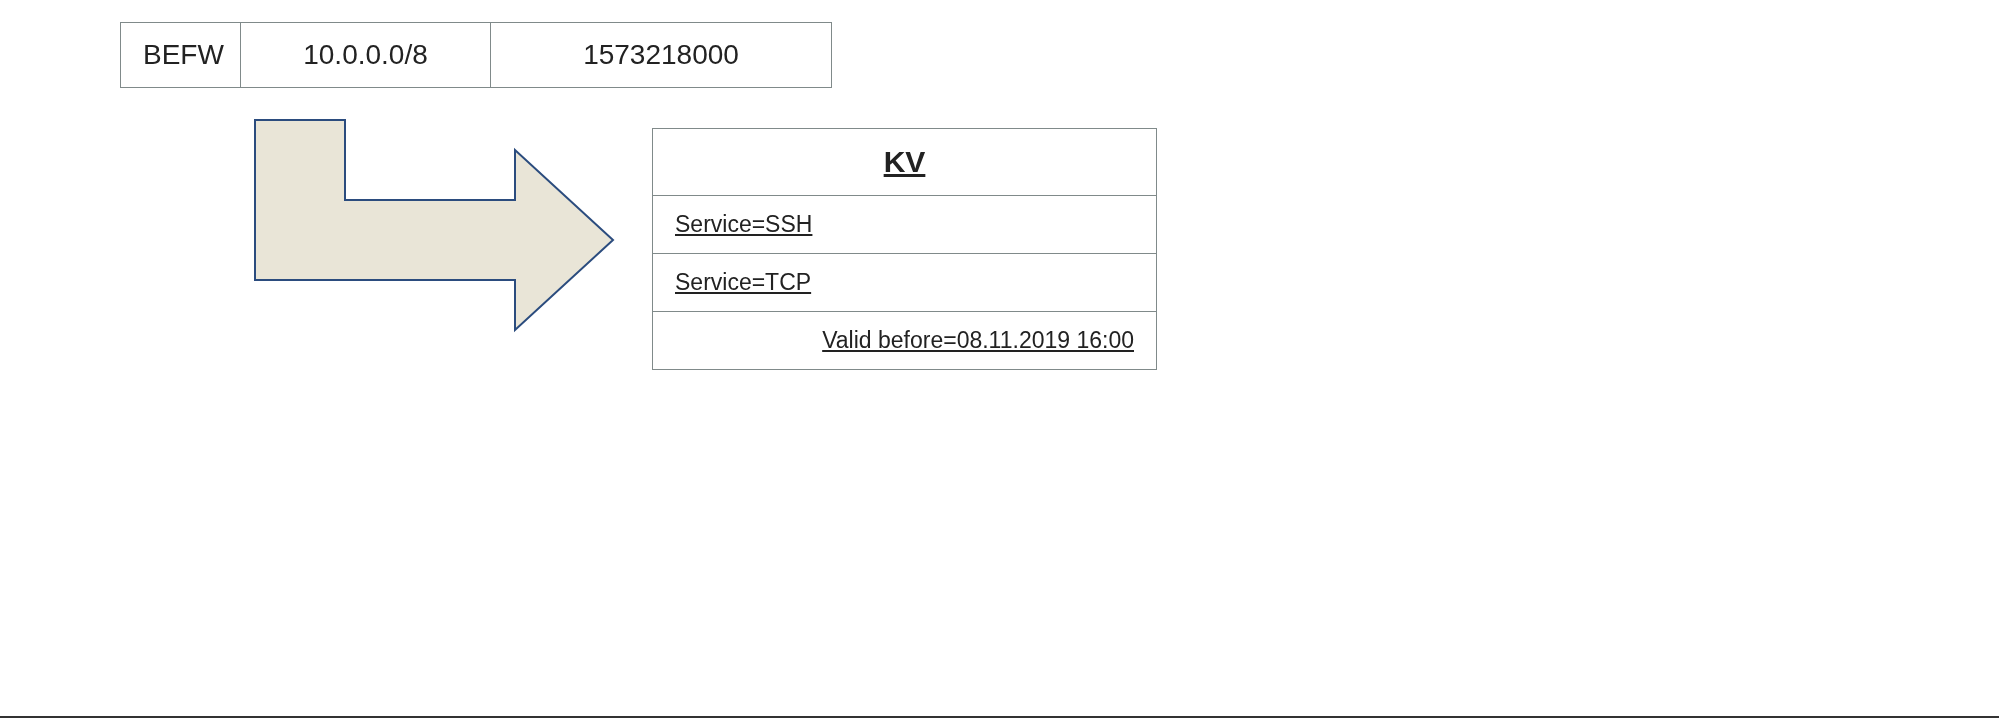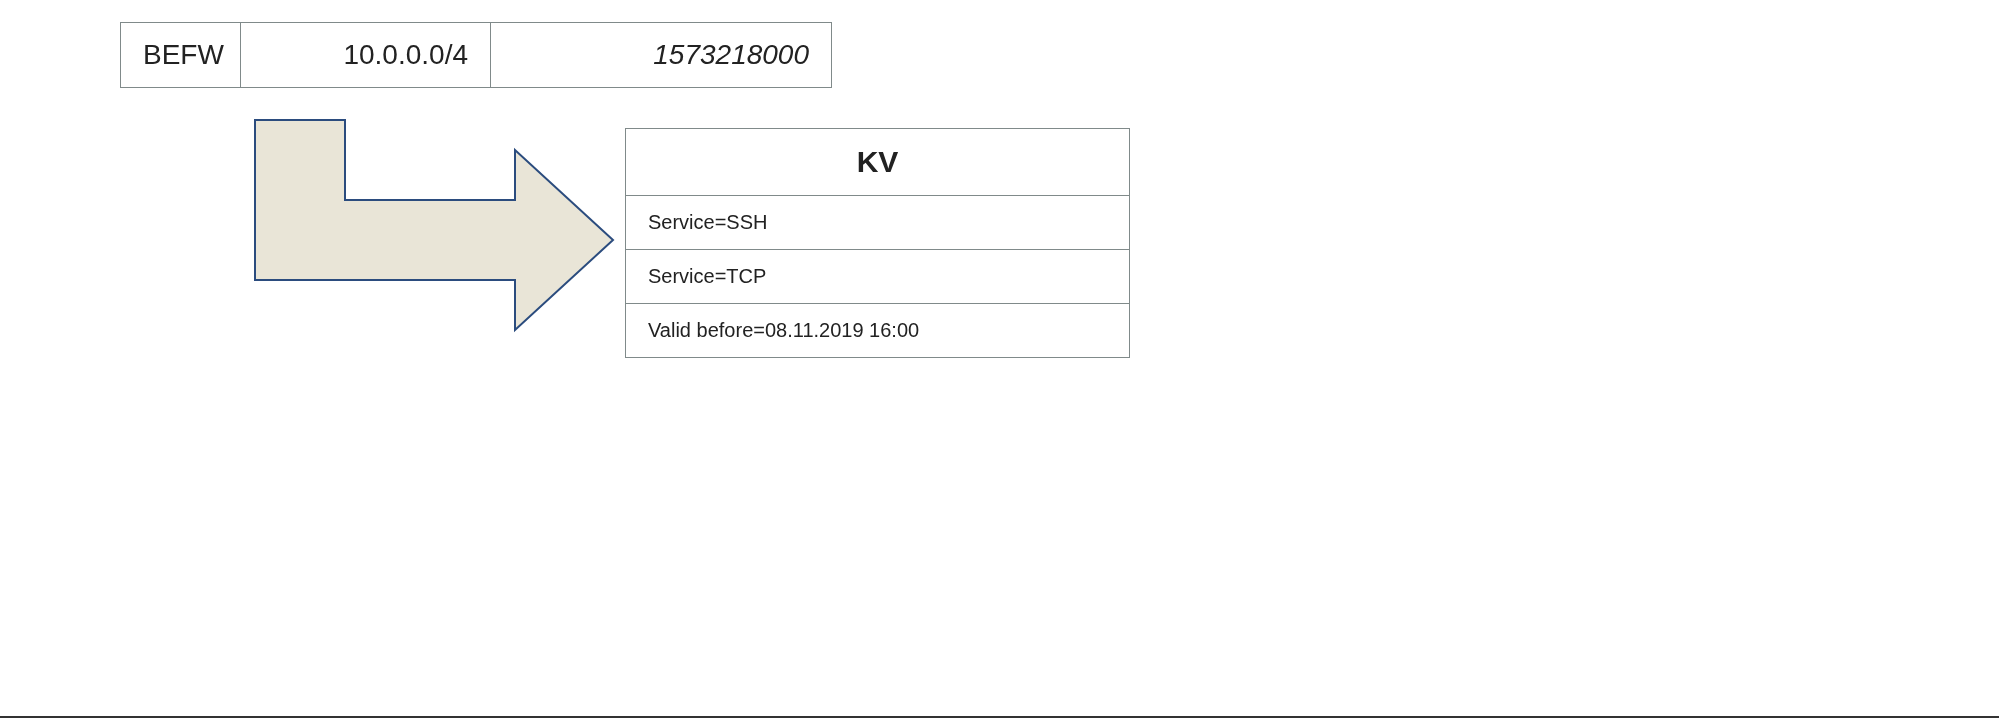--- a/index.html
+++ b/index.html
@@ -26,73 +26,75 @@
       position: absolute;
       top: 22px;
       left: 120px;
       display: flex;
       border: 1px solid #808a8a;
     }
     .top-cell {
       padding: 16px 22px;
       font-size: 28px;
       border-right: 1px solid #808a8a;
-      text-align: right;
+      text-align: center;
       white-space: nowrap;
     }
     .top-cell:last-child {
       border-right: none;
     }
     .c1 { width: 120px; }
     .c2 { width: 260px; }
     .c3 { width: 250px; }
-    .c4 { width: 340px; font-style: italic; }
+    .c4 { width: 340px; }
 
     
     .arrow-svg {
       position: absolute;
       top: 110px;
       left: 225px;
       width: 390px;
       height: 260px;
     }
 
     
     .kv-table {
       position: absolute;
       top: 128px;
-      left: 625px;
+      left: 652px;
       width: 505px;
       border: 1px solid #808a8a;
+      text-decoration: underline;
     }
     .kv-header {
       padding: 16px 20px;
       font-size: 30px;
       font-weight: bold;
       text-align: center;
       border-bottom: 1px solid #808a8a;
     }
     .kv-row {
       padding: 15px 22px;
-      font-size: 20px;
+      font-size: 23px;
       border-bottom: 1px solid #808a8a;
       text-align: left;
     }
     .kv-row:last-child {
       border-bottom: none;
+      text-align: right;
     }
   </style>
 </head>
 <body>
 
 <div class="container">
 
   <div class="top-row">
     <div class="top-cell c1">BEFW</div>
-    <div class="top-cell c3">10.0.0.0/4</div>
+    <div class="top-cell c3">10.0.0.0/8</div>
     <div class="top-cell c4">1573218000</div>
   </div>
 
   <svg class="arrow-svg" viewBox="0 0 390 260">
     <path d="M 30 10 
              L 120 10
              L 120 90
              L 290 90
              L 290 40
              L 388 130

